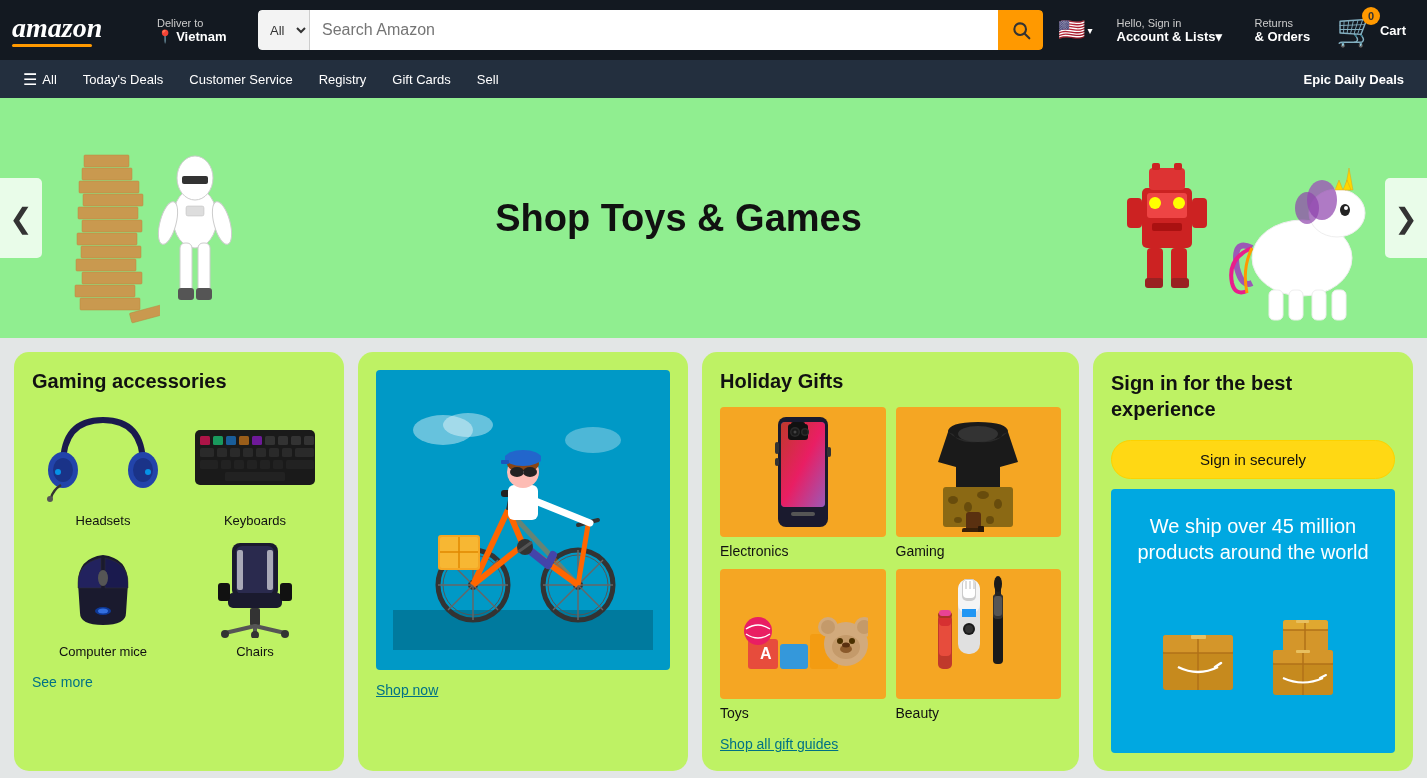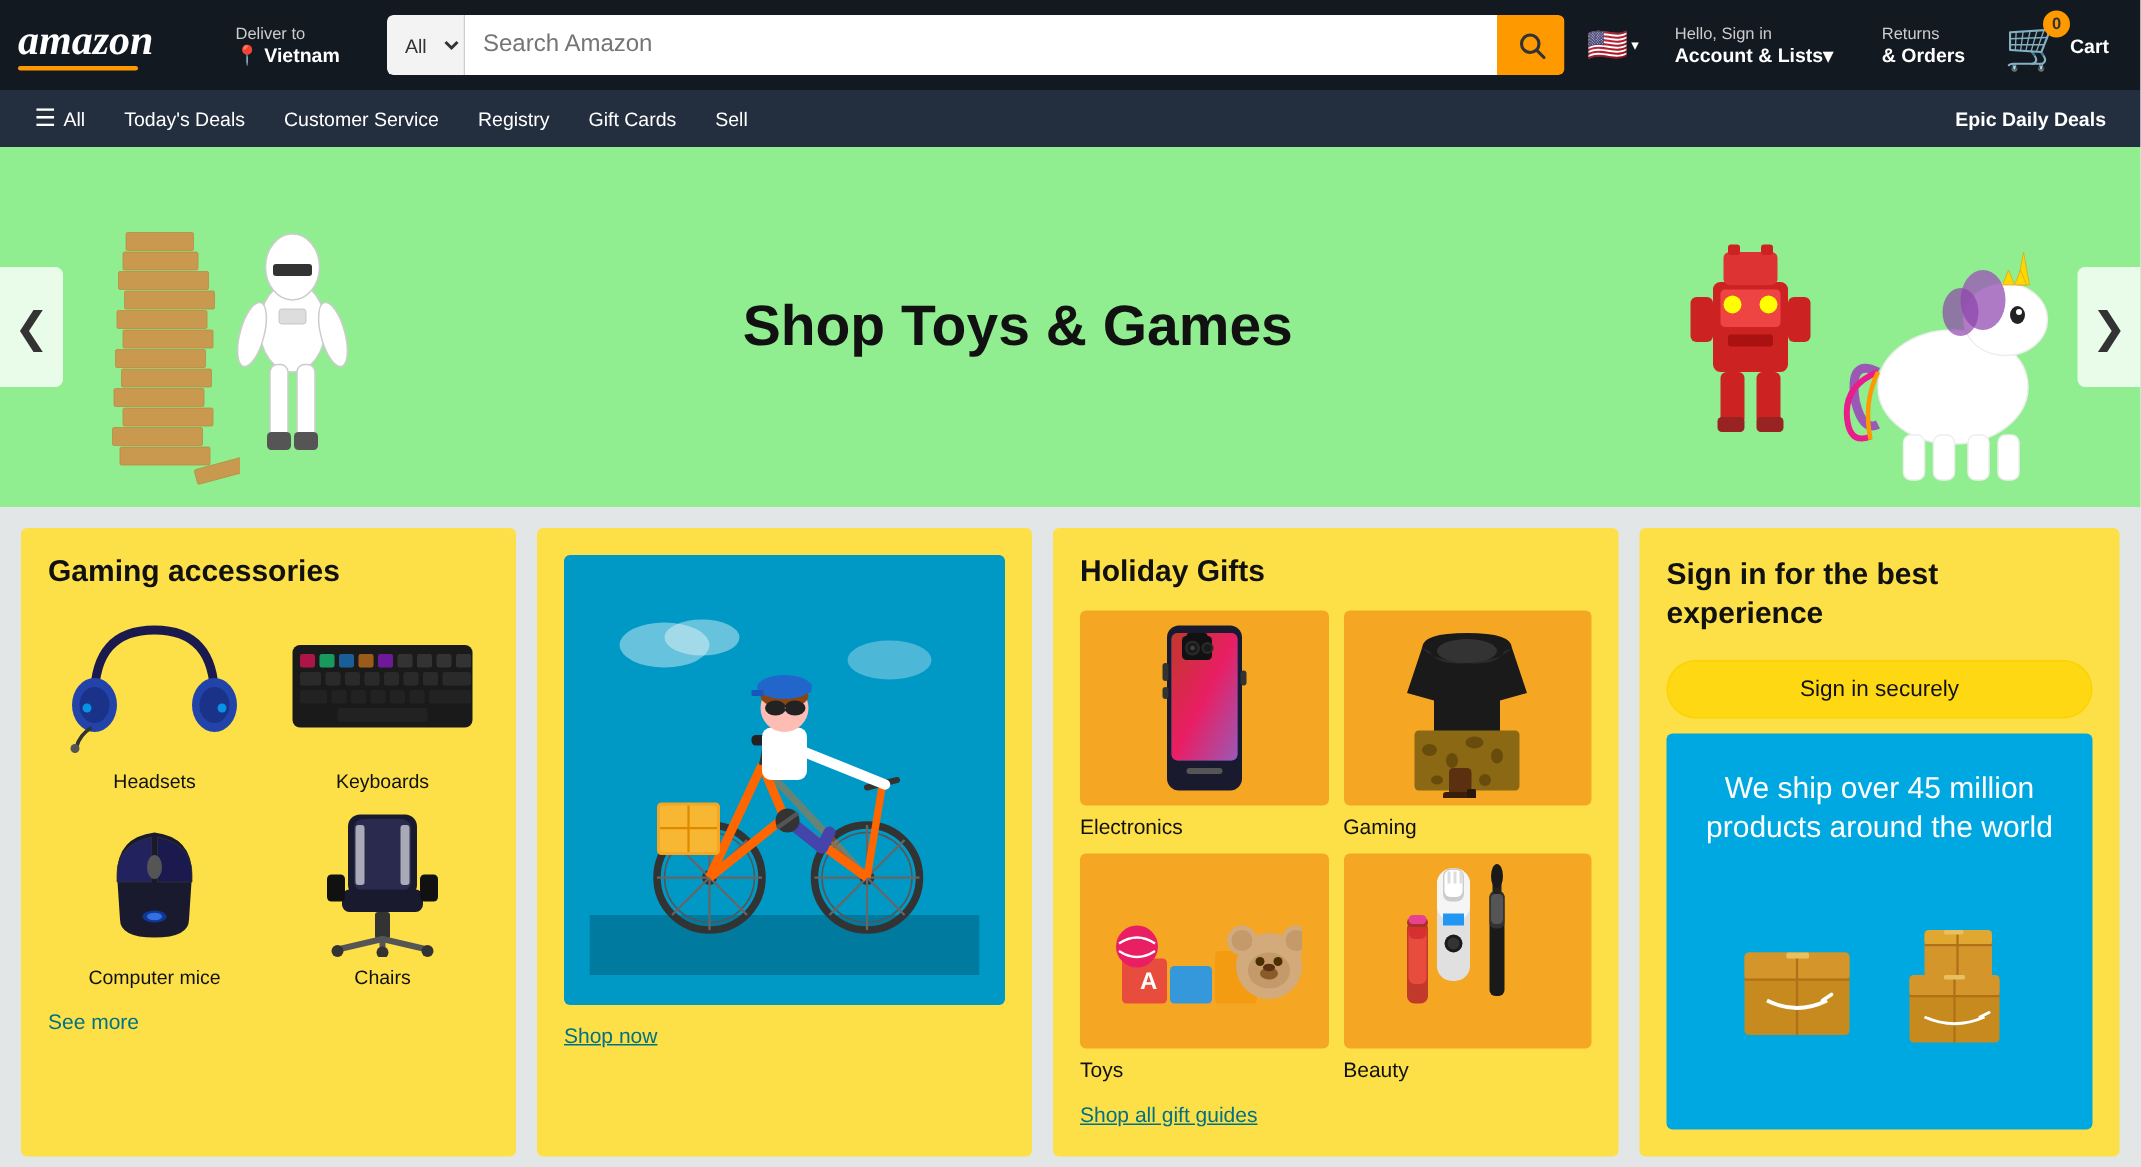--- a/index.html
+++ b/index.html
@@ -185,22 +185,22 @@
     
     .main-content {
       display: flex;
       gap: 14px;
       padding: 14px;
       background: #e3e6e6;
     }
 
     
     .card {
-      background: #fde047;
-      border-radius: 4px;
+      background: #bef264;
+      border-radius: 15px;
       padding: 18px;
     }
     .card-title {
       font-size: 20px;
       font-weight: bold;
       color: #111;
       margin-bottom: 14px;
     }
 
     

